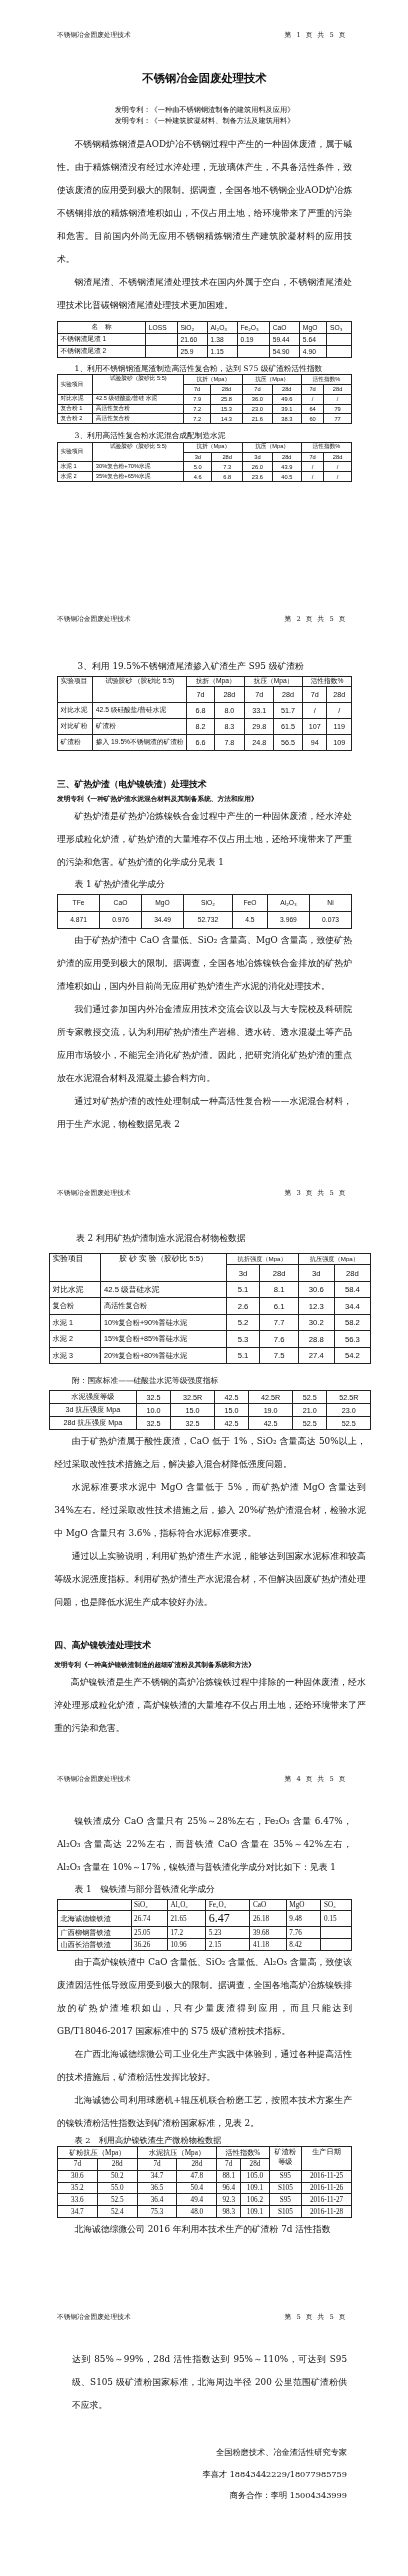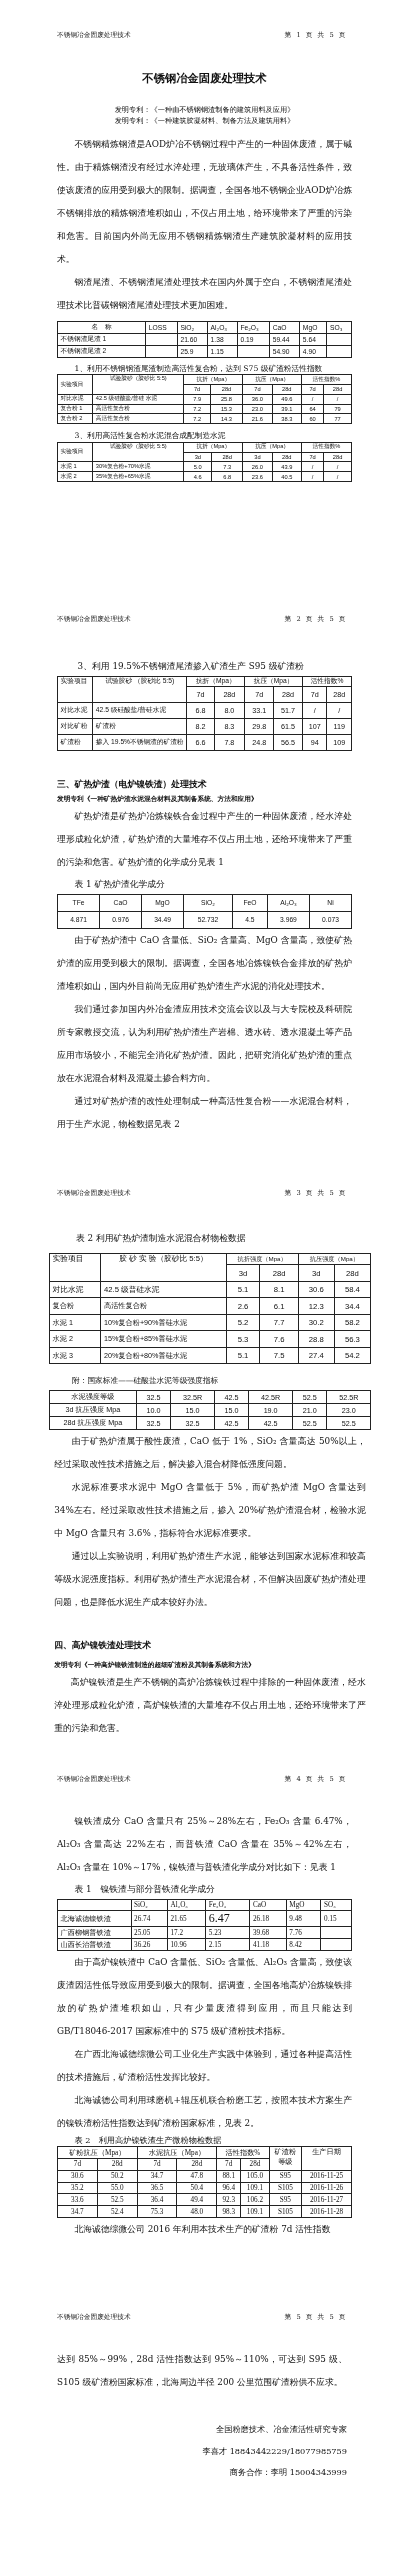--- a/index.html
+++ b/index.html
@@ -6,21 +6,21 @@
   body { width:409px; font-family:"DejaVu Serif", "Liberation Serif", serif; color:#111; }
   .page { position:relative; width:409px; height:578px; background:#fff; overflow:hidden; }
   .hdr { position:absolute; top:31px; left:57px; right:62px; height:8.2px; font-size:6.7px; color:#222; }
   .hdr .l { position:absolute; left:0; top:0; }
   .hdr .r { position:absolute; right:0; top:0; letter-spacing:1.5px; }
   .content { position:absolute; left:57px; right:57px; }
   .title { text-align:center; font-family:"DejaVu Sans", sans-serif; font-weight:bold; font-size:11.3px; margin:0; }
   .patent { text-align:center; font-family:"DejaVu Sans", sans-serif; font-size:7.2px; line-height:11.3px; }
   .patent.b { font-weight:normal; }
   .para { font-size:8.8px; line-height:23px; text-indent:17.5px; margin:0; text-align:justify; }
-  .para.noind { text-indent:0; }
+  .para.noind { text-indent:0;margin-left:15px; }
   .cap { font-size:8.8px; line-height:14.4px; margin:3.1px 0 2.1px 0; padding-left:17.5px; }
   .cap.sm { font-size:7.7px; line-height:11.3px; }
   .h2 { font-family:"DejaVu Sans", sans-serif; font-weight:bold; font-size:8.8px; margin:0; line-height:15.5px; }
   .h3 { font-family:"DejaVu Sans", sans-serif; font-weight:bold; font-size:6.7px; margin:0; line-height:12.4px; }
   table { border-collapse:collapse; width:100%; font-family:"Liberation Sans", sans-serif; }
   td, th { border:0.5px solid #222; font-weight:normal; padding:0 2.6px; height:10.8px; font-size:6.7px; }
   .c { text-align:center; }
   .t-sm td, .t-sm th { font-size:5.7px; height:8.8px; }
   .t-md td, .t-md th { font-size:7.7px; height:16px; }
   .sign { text-align:right; font-size:8.2px; line-height:21.6px; }

